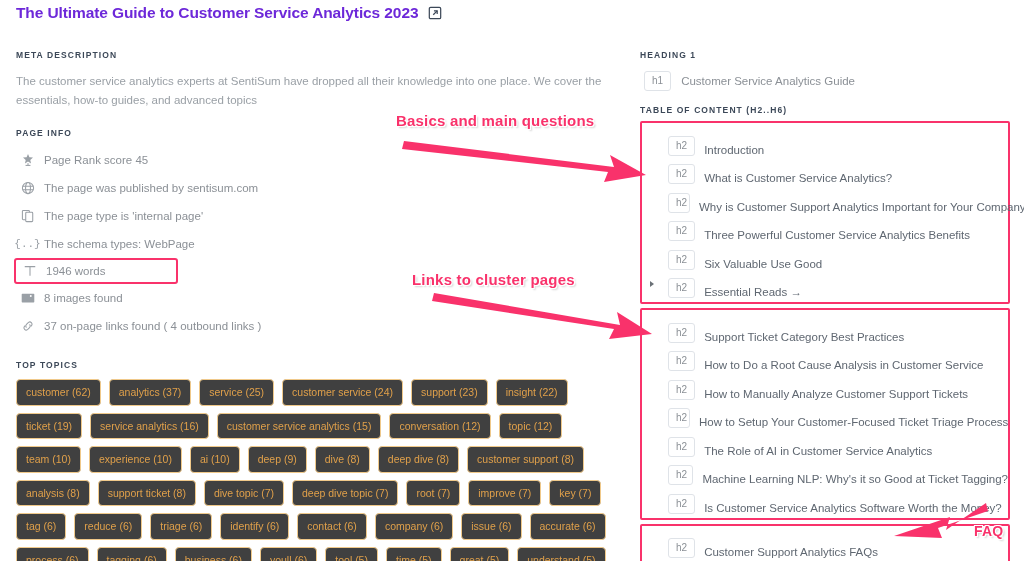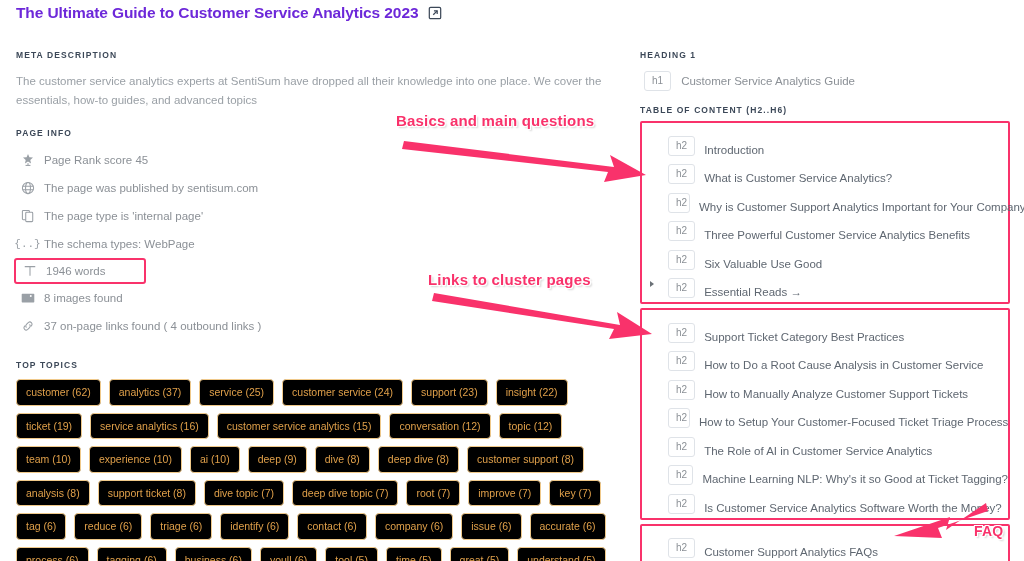--- a/index.html
+++ b/index.html
@@ -45,33 +45,33 @@
     padding-left: 4px;
   }
   .info-row .icn {
     width: 15px; height: 15px; flex: 0 0 15px;
     display: flex; align-items: center; justify-content: center;
     color: #9aa0a6;
   }
   .info-row .icn svg { display:block; }
   .info-row.highlighted {
     border: 2px solid #f9326b; border-radius: 3px;
-    width: 132px; height: 26px; padding-left: 6px; margin-left: -2px;
+    width: 164px; height: 26px; padding-left: 6px; margin-left: -2px;
   }
   .mono-brace { font-family: "Liberation Mono", monospace; font-size: 11px; color:#9aa0a6; }
 
   
   .topics-label { margin-top: 20px; }
   .topics-wrap {
     margin-top: 9px; display: flex; flex-wrap: wrap;
     gap: 7px 8px; width: 600px;
   }
   .topic-chip {
     border: 1px solid #f0c98a; border-radius: 4px;
-    color: #e0a04a; background: #000000;
+    color: #e0a04a; background: #404040;
     font-size: 10.5px; line-height: 1;
     padding: 7px 9px 7px 9px;
     white-space: nowrap;
   }
 
   
   .col-right { position: absolute; left: 640px; top: 50px; width: 370px; }
   .h1-row {
     display: flex; align-items: center; gap: 10px;
     margin-top: 11px; padding-left: 4px;
@@ -109,21 +109,21 @@
   
   .annot {
     position: absolute;
     font-size: 15px; font-weight: bold; color: #f9326b;
     letter-spacing: 0.2px;
     text-shadow: 1px 1px 0 #fff, -1px 1px 0 #fff, 1px -1px 0 #fff, -1px -1px 0 #fff,
                  2px 2px 2px rgba(0,0,0,0.18);
     white-space: nowrap;
   }
   .annot-basics { left: 396px; top: 112px; }
-  .annot-links  { left: 428px; top: 271px; }
+  .annot-links  { left: 412px; top: 271px; }
   .annot-faq    { left: 974px; top: 523px; font-size: 14px; }
 
   .arrow-svg { position: absolute; pointer-events: none; }
 </style>
 </head>
 <body>
 
 <div class="page">
 
   <div class="title-row">

